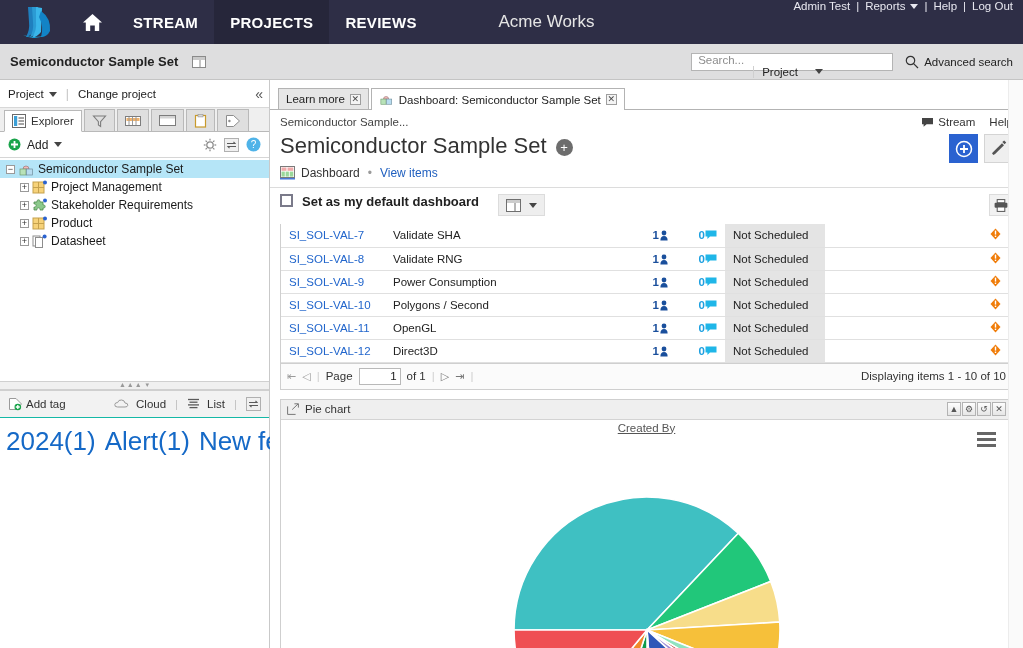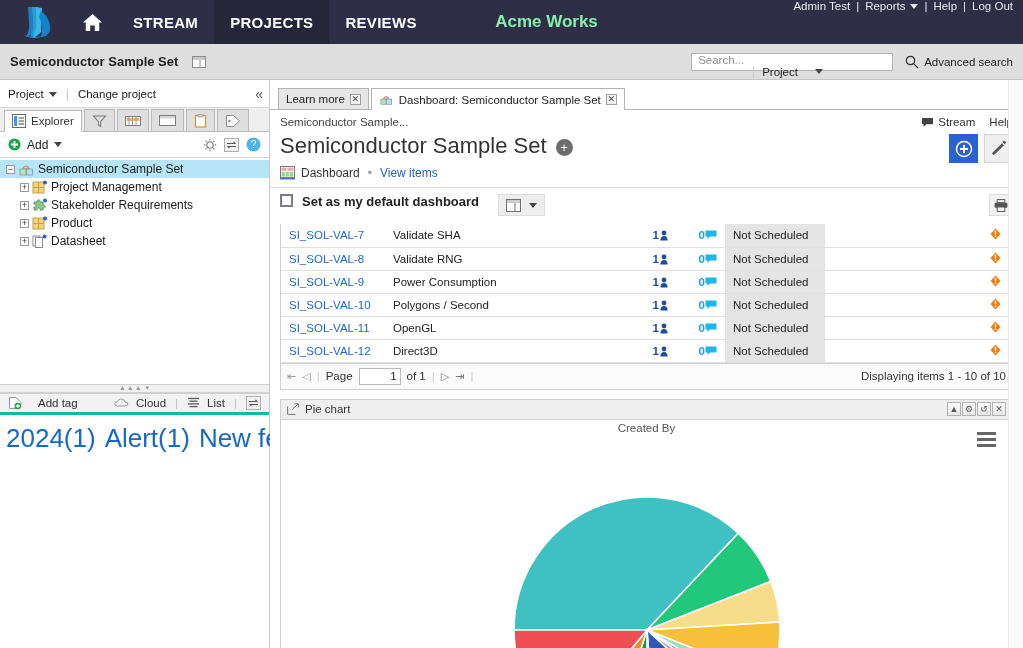--- a/index.html
+++ b/index.html
@@ -37,21 +37,21 @@
   }
   .nav-link.active { background: #26263a; }
   #home-icon-item { padding: 0 14px; display:flex; align-items:center; cursor:pointer;}
   #brand {
     position: absolute;
     left: 0; right: 0; top: 0; bottom: 0;
     display: flex; align-items: center; justify-content: center;
     pointer-events: none;
   }
   #brand-text {
-    color: #86efac; font-size: 17px; font-weight: bold;
+    color: #e5e5e5; font-size: 17px; font-weight: normal;
     margin-left: 70px;
   }
   #nav-right {
     margin-left: auto;
     display: flex; 
     padding-right: 10px;
     z-index: 2;
   }
   #nav-right a, #nav-right span {
     color: #e8e8f0; font-size: 11.5px; text-decoration: none;
@@ -159,26 +159,25 @@
   .tlabel { color: #1a1a1a; white-space: nowrap; }
 
   #tree-resizer {
     height: 9px; background: #f0f0f0; border-top: 1px solid #d0d0d0;
     border-bottom: 1px solid #d0d0d0;
     display:flex;align-items:center;justify-content:center;
     color:#999; font-size:7px; letter-spacing:1px;
   }
 
   #tagbar {
-    height: 22px; display: flex; align-items: center;
+    height: 28px; display: flex; align-items: center;
     padding: 0 8px; background: #f2f2f2;
-    border-bottom: 3px solid #14b8a6;
+    border-bottom: 1px solid #14b8a6;
     border-top: 1px solid #cfcfcf;
     font-size: 11.5px;
-    gap: 12px;
   }
   #tagbar .right { margin-left: auto; display: flex; align-items: center; gap: 7px; }
   #tagcloud {
     flex: 1; padding: 6px 4px 4px 6px;
     line-height: 1.38;
   }
   #tagcloud a {
     color: #1569c7; font-size: 26px; text-decoration: none;
     margin-right: 9px; white-space: nowrap; cursor: pointer;
   }
@@ -322,21 +321,21 @@
     width: 14px; height: 14px; border: 1px solid #b3b3b3;
     background: linear-gradient(#fdfdfd,#e6e6e6);
     display: flex; align-items: center; justify-content: center;
     font-size: 9px; color: #555; cursor: pointer; line-height:1;
   }
   #pie-body { position: relative; height: 246px; overflow: hidden; }
   #chart-title {
     text-align: center; font-size: 13px; color: #1a1a1a;
     font-weight: bold; padding-top: 13px;
   }
-  #chart-sub { text-align: center; font-size: 11.5px; color: #555; padding-top: 2px; }
+  #chart-sub { text-align: center; font-size: 11.5px; color: #555; padding-top: 2px; text-decoration: underline; }
   #burger {
     position: absolute; right: 16px; top: 12px;
     display: flex; flex-direction: column; gap: 3px; cursor: pointer;
   }
   #burger span { display:block; width: 19px; height: 3px; background: #666; }
   #pie-svg-wrap { position: absolute; left: 0; right: 0; top: 58px; display:flex; justify-content:center;}
 
   
   #main-scroll {
     position: absolute; right: 0; top: 138px; bottom: 0;

